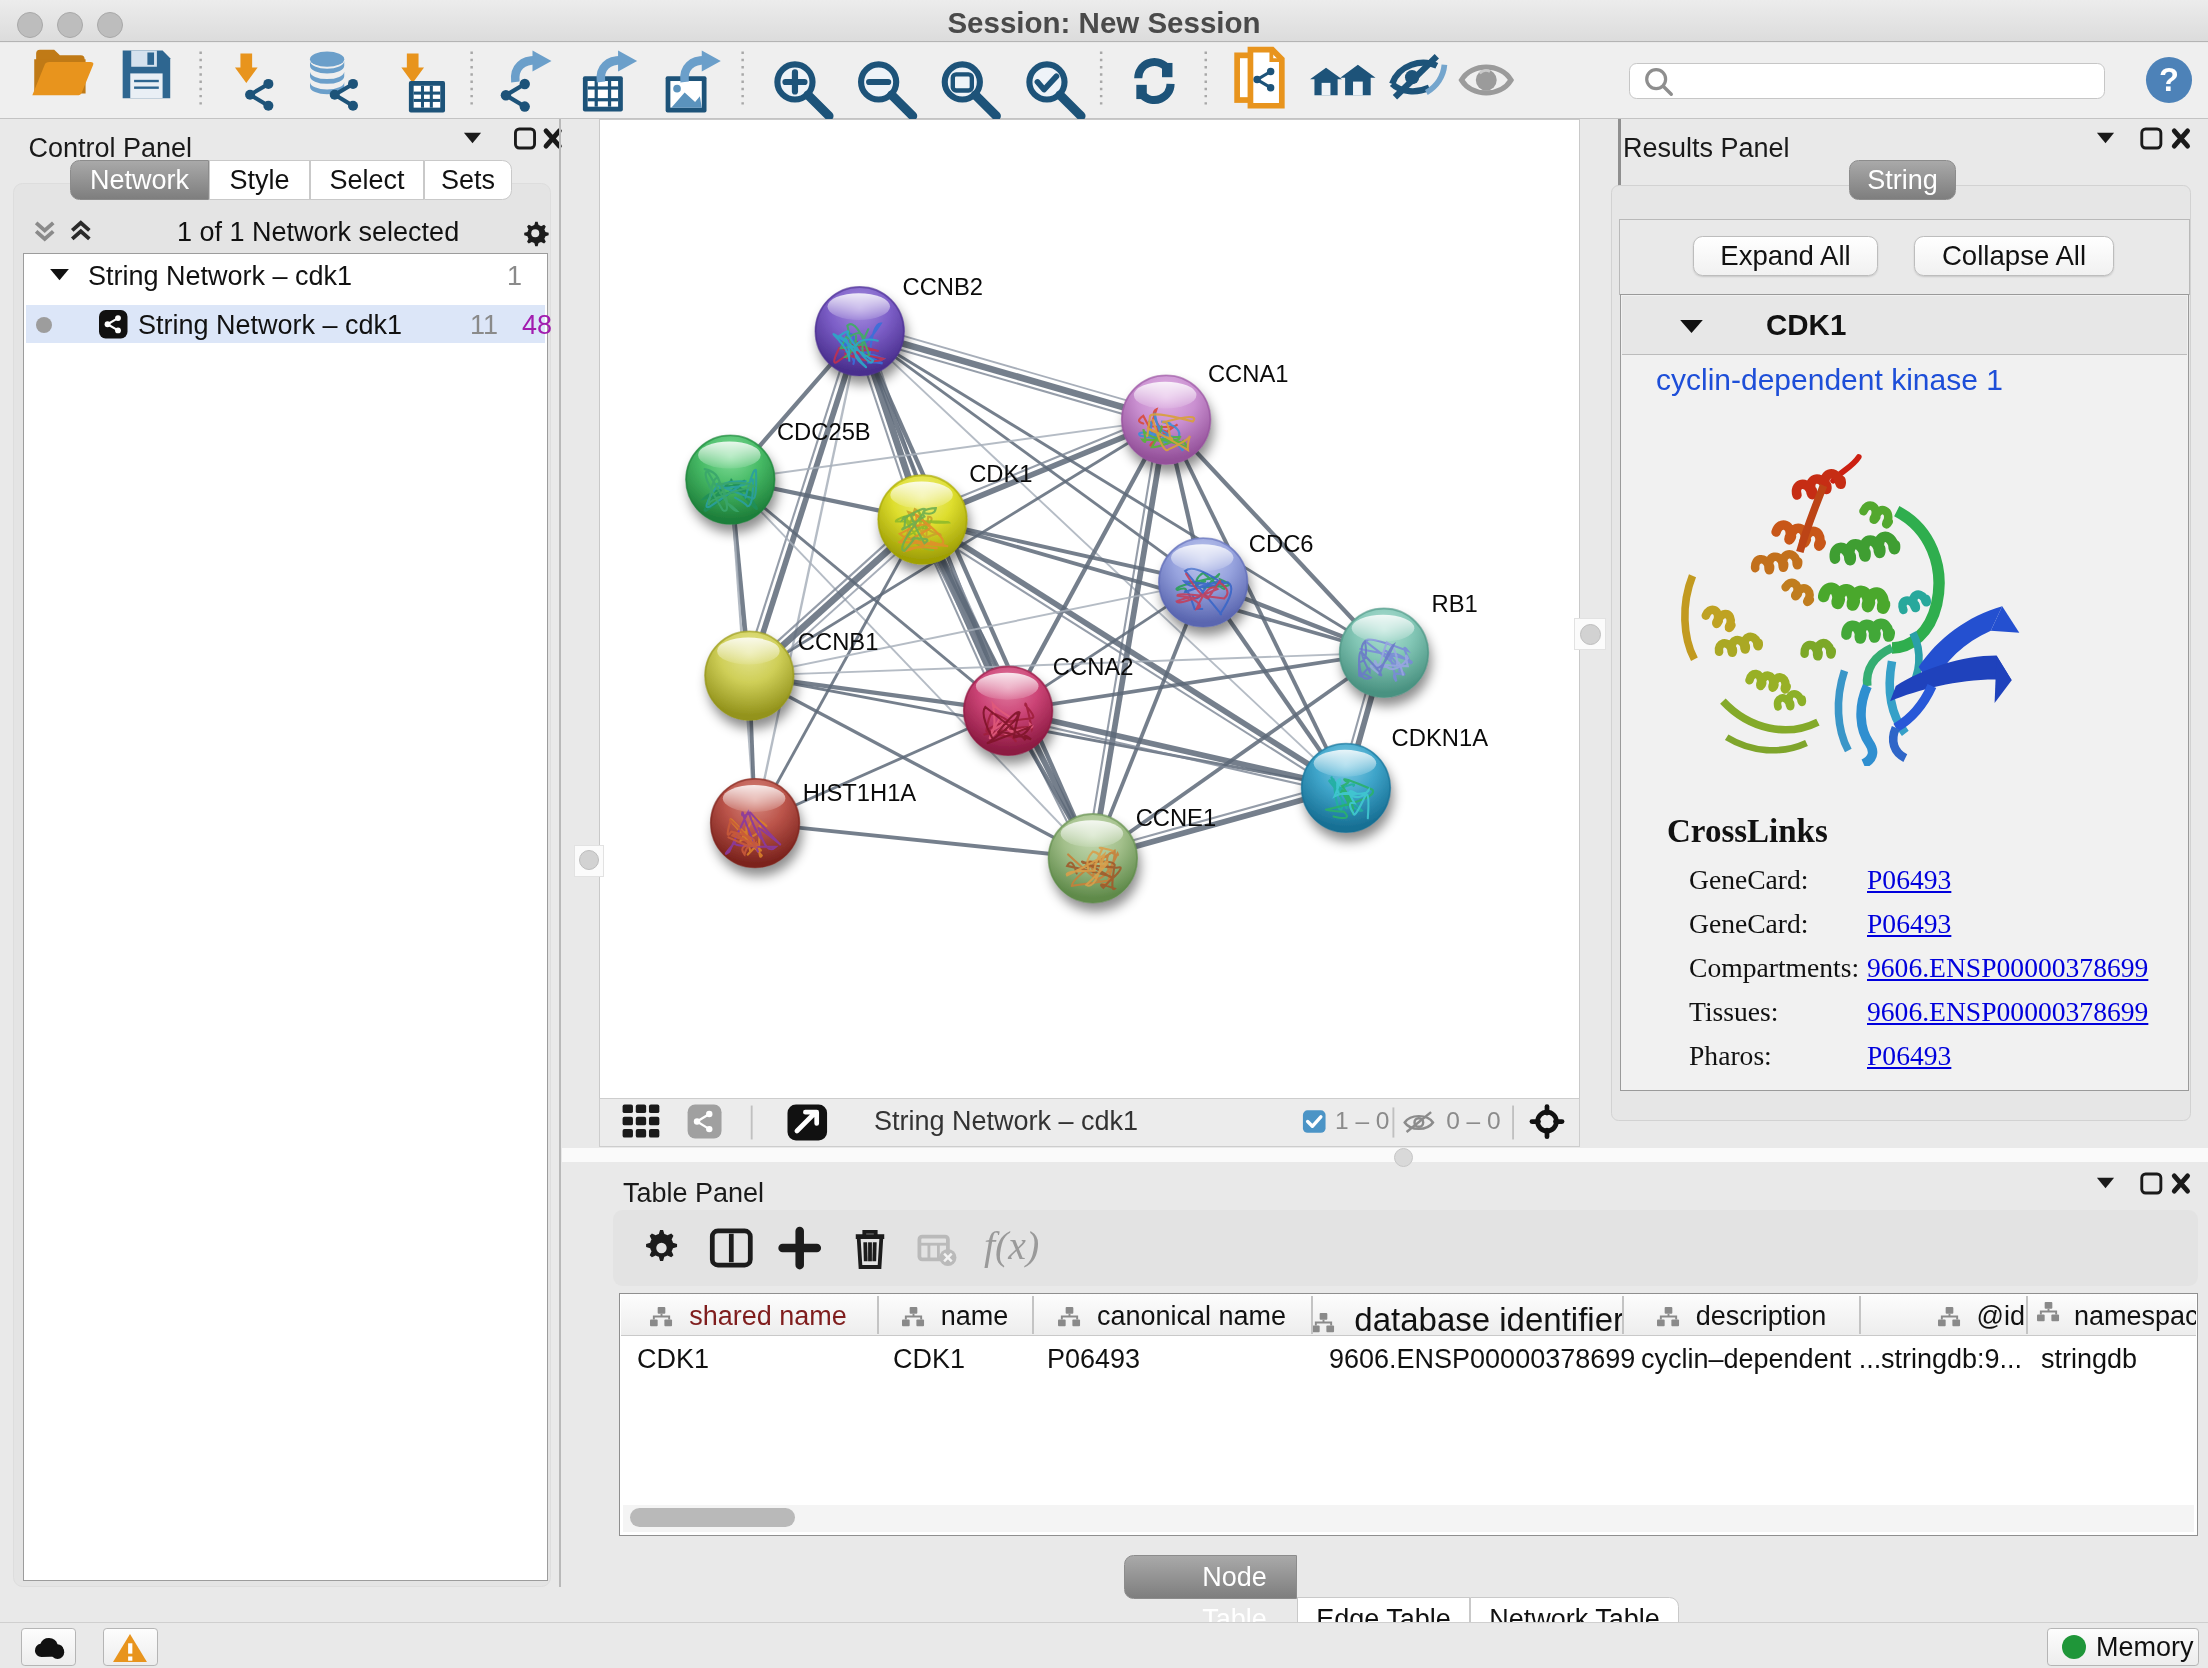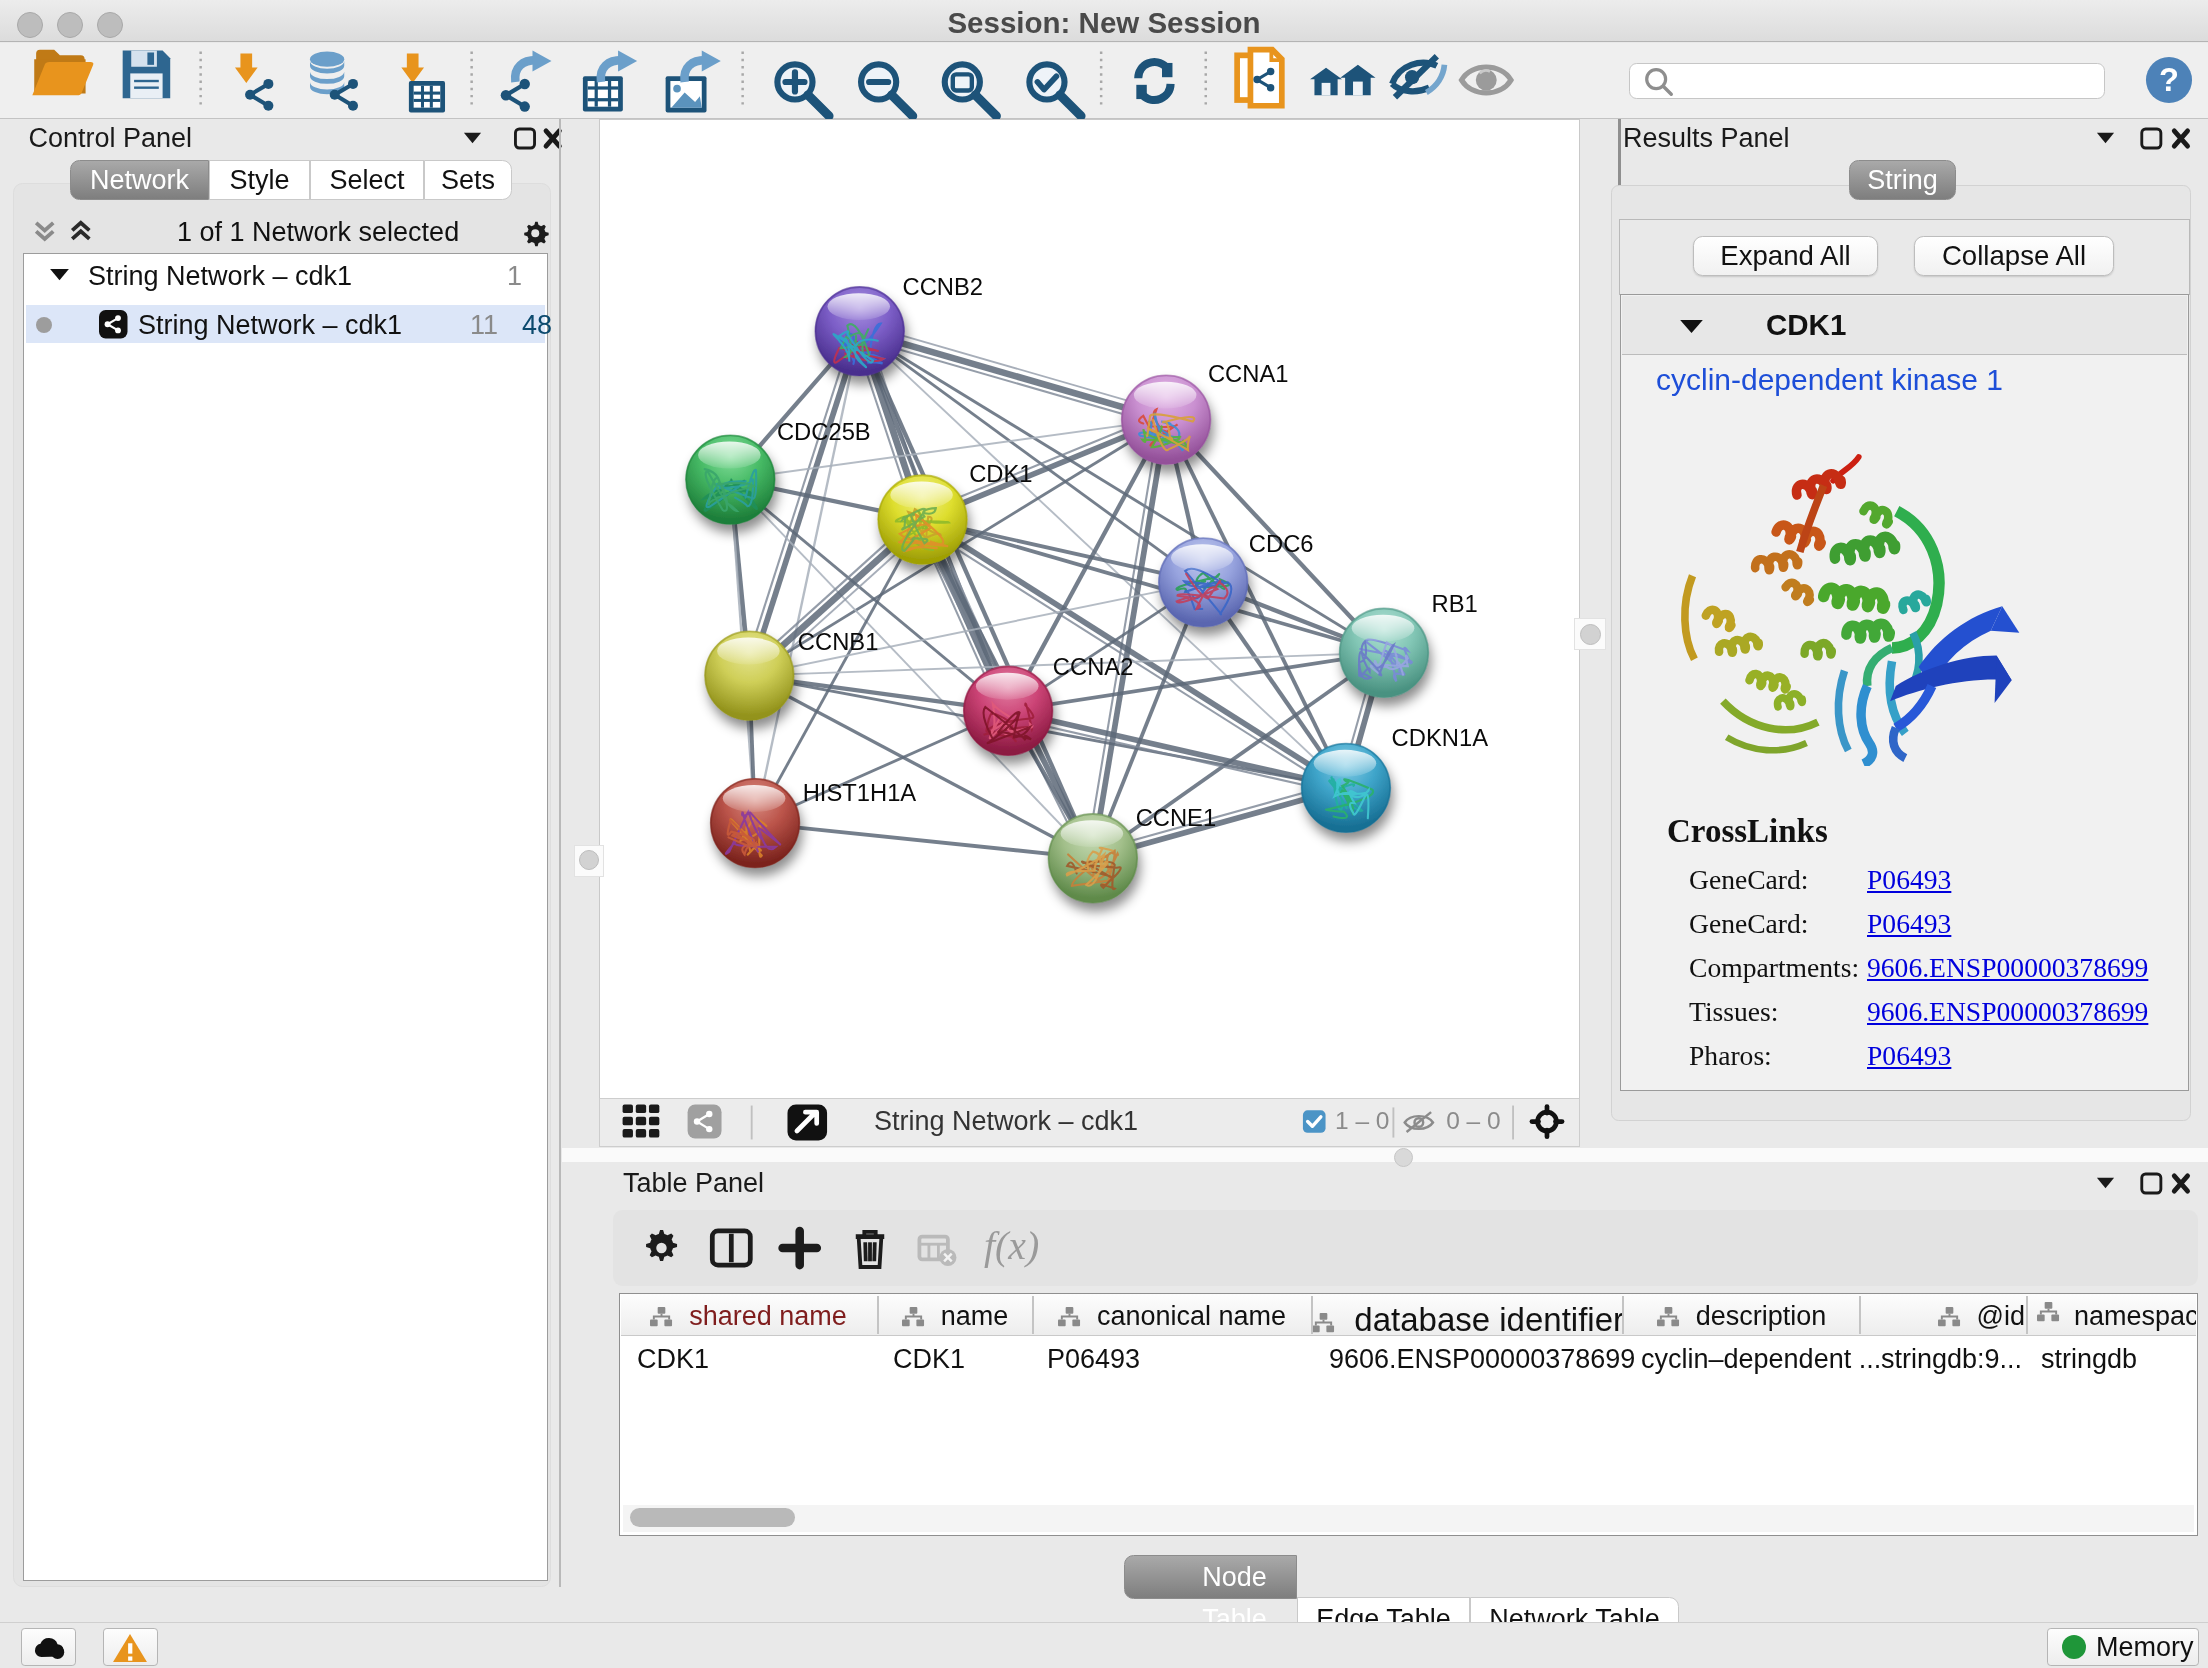--- a/index.html
+++ b/index.html
@@ -8,21 +8,21 @@
   .abs { position:absolute; }
   
   #titlebar { left:0; top:0; width:2208px; height:42px;
     background:linear-gradient(#ececec,#dcdcdc); border-bottom:1px solid #b4b4b4; }
   .tl { width:26px; height:26px; border-radius:50%; background:#bdbdbd; border:1px solid #a8a8a8; top:12.4px; }
   #title { width:100%; text-align:center; top:5.7px; font-size:29.5px; font-weight:bold; color:#4a4a4a; }
   
   #toolbar { left:0; top:43px; width:2208px; height:76px; background:#efefef; border-bottom:1px solid #c3c3c3; }
   .searchbox { left:1629px; top:63px; width:476px; height:36px; background:#fff; border:1.9px solid #c6c6c6; border-radius:7.6px; }
   
-  .ptitle { font-size:27px; color:#1a1a1a; }
+  .ptitle { font-size:27px; color:#1a1a1a;margin-top:10px; }
   
   .tab { height:40px; border:1px solid #c9c9c9; background:#fff; color:#111;
          font-size:27px; text-align:center; line-height:38px; display:inline-block; }
   .tabsel { background:linear-gradient(#a9a9a9,#7e7e7e); color:#fff; border-color:#8c8c8c; }
   
   #cp-outer { left:13.3px; top:183px; width:538px; height:1404px; background:#e4e4e4; border-radius:9.5px; border:1px solid #dddddd;}
   #cp-list { left:23px; top:253px; width:525px; height:1328px; background:#fff; border:1.9px solid #9c9c9c; }
   
   #rp-outer { left:1611px; top:185px; width:580px; height:936px; background:#e6e6e6; border-radius:7.6px; border:1.9px solid #d2d2d2; }
   #rp-btnbox { left:1619px; top:219px; width:571px; height:76px; border:1.9px solid #b9b9b9; background:#e9e9e9; }
@@ -231,21 +231,21 @@
       <circle cx="20" cy="8.5" r="3.1"></circle>
       <circle cx="20" cy="21.5" r="3.1"></circle>
     </g>
   <g stroke="#fff" stroke-width="2.2">
       <line x1="9" y1="15" x2="20" y2="8.5"></line>
       <line x1="9" y1="15" x2="20" y2="21.5"></line>
     </g>
 </svg>
 <div class="abs" style="left:138px;top:310px;font-size:27px;color:#111;">String Network – cdk1</div>
 <div class="abs" style="left:470px;top:310px;font-size:27px;color:#8a8a8a;">11</div>
-<div class="abs" style="left:522px;top:310px;font-size:27px;color:#0c4a6e;">48</div>
+<div class="abs" style="left:522px;top:310px;font-size:27px;color:#a21caf;">48</div>
 
 <div class="abs" style="left:559px;top:119px;width:1.9px;height:1468px;background:#b9b9b9;"></div>
 
 <div class="abs" id="netview" style="left:599px;top:119px;width:981px;height:980px;background:#fff;border:1px solid #c9c9c9;"></div>
 <svg class="abs" style="left:599px;top:119px;" width="981" height="980" viewBox="0 0 1031 1030">
     <defs>
       <radialGradient id="gCCNB2" cx="50%" cy="24%" r="80%">
         <stop offset="0%" stop-color="#a78fdf"></stop>
         <stop offset="42%" stop-color="#7d5fc8"></stop>
         <stop offset="88%" stop-color="#4a2f8e"></stop>

